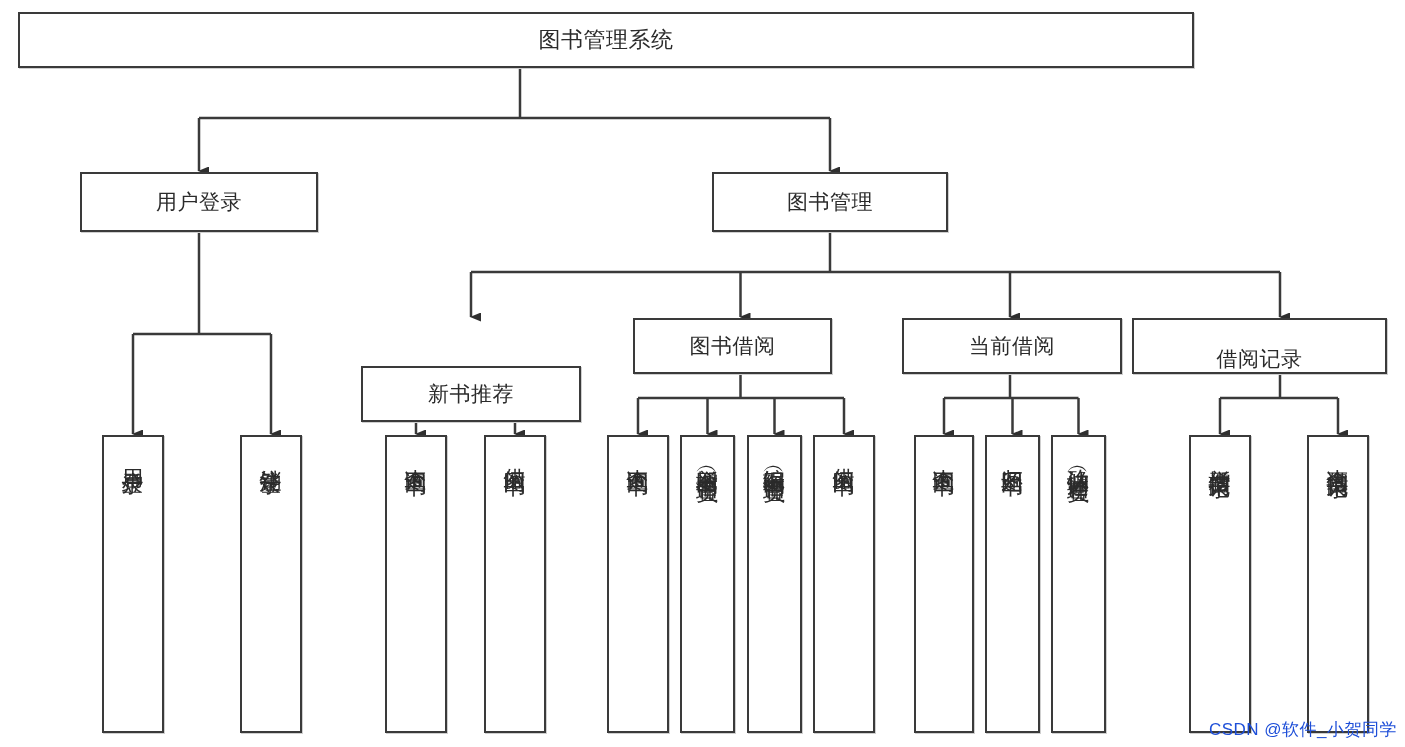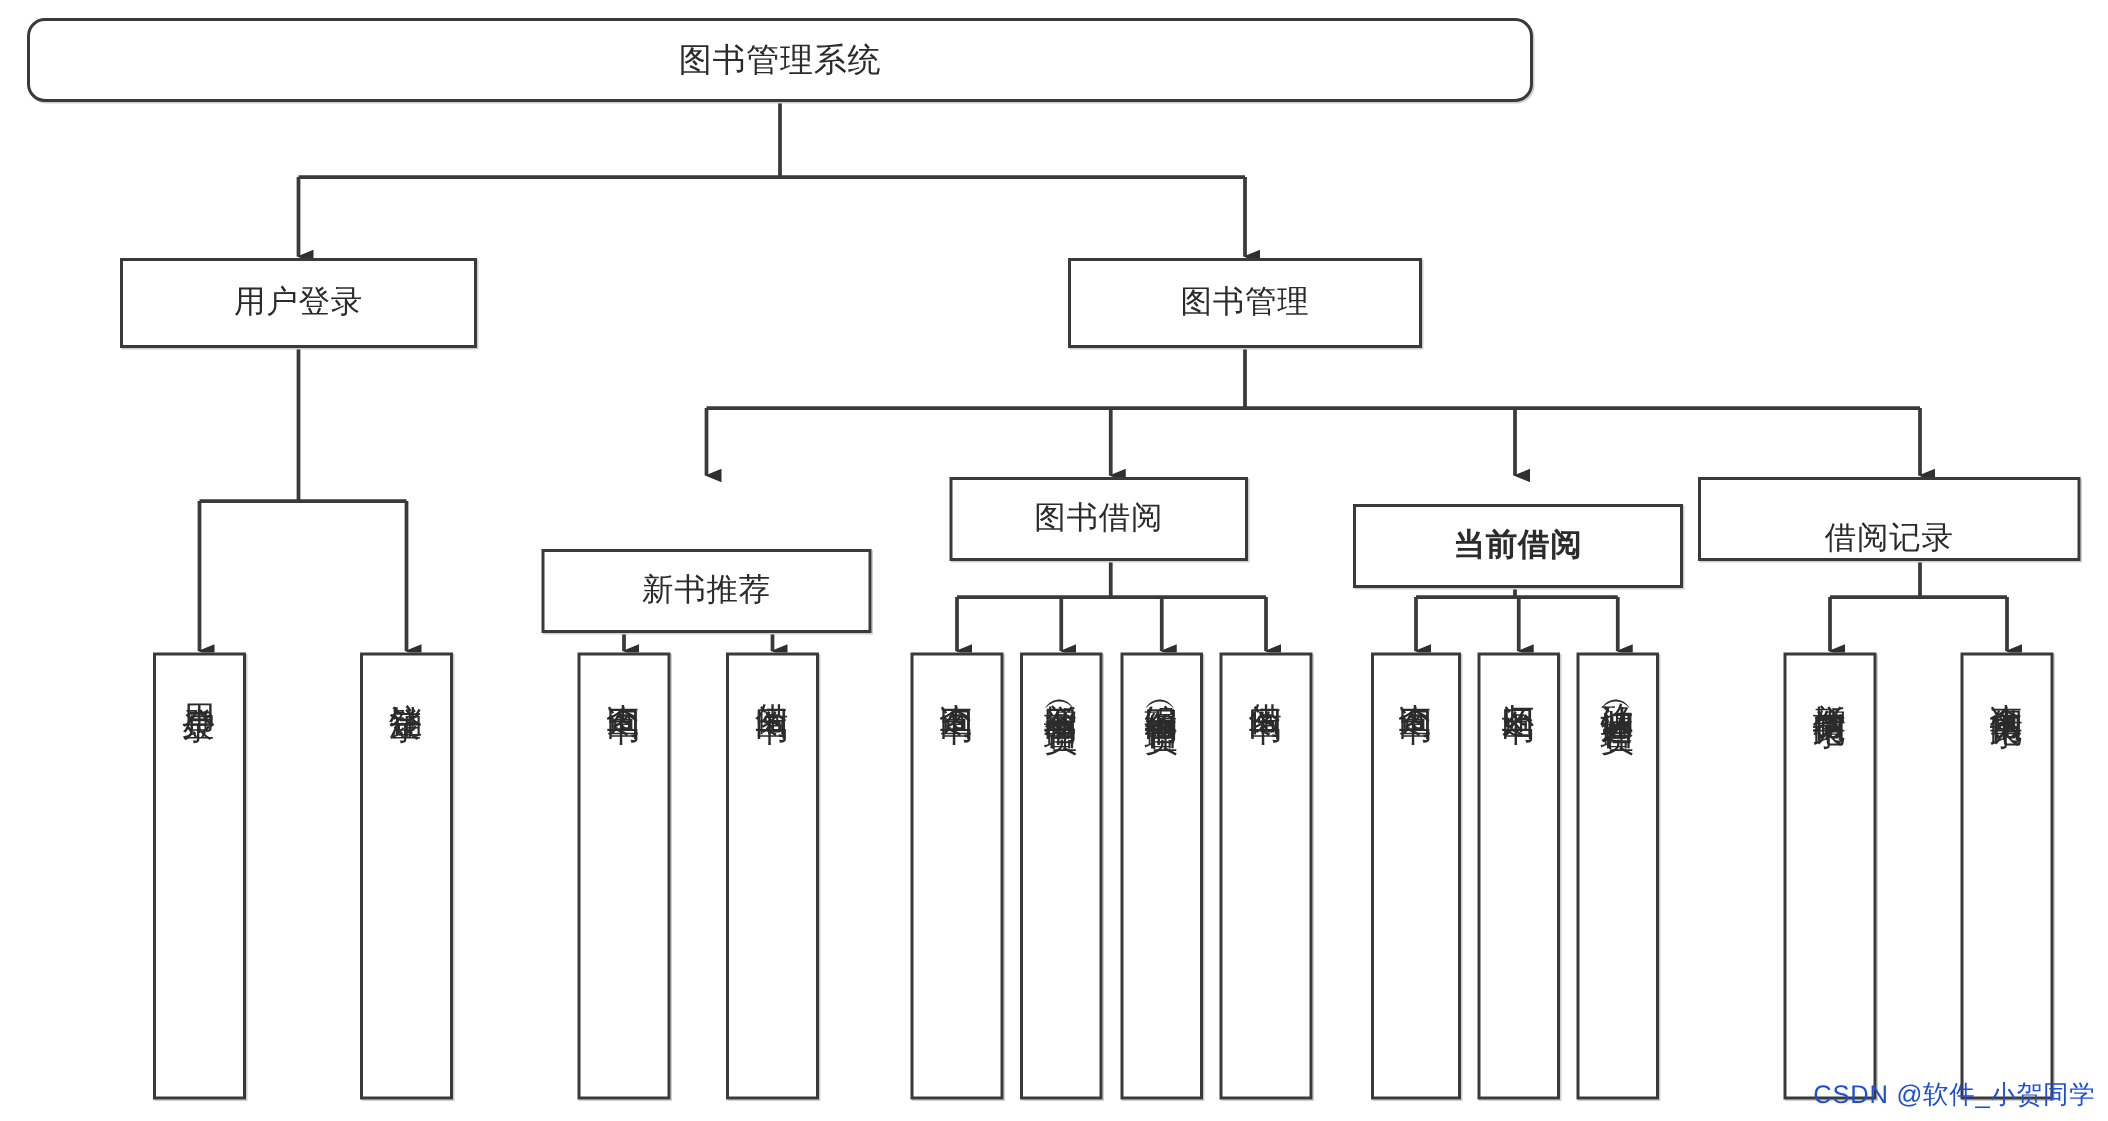--- a/index.html
+++ b/index.html
@@ -112,36 +112,36 @@
         <line x1="1012.5" y1="398" x2="1012.5" y2="434" stroke="#3a3a3a" stroke-width="2.5" marker-end="url(#arrowhead)"></line>
         <line x1="1078.5" y1="398" x2="1078.5" y2="434" stroke="#3a3a3a" stroke-width="2.5" marker-end="url(#arrowhead)"></line>
         <line x1="1280" y1="374" x2="1280" y2="398" stroke="#3a3a3a" stroke-width="2.5"></line>
         <line x1="1220" y1="398" x2="1338" y2="398" stroke="#3a3a3a" stroke-width="2.5"></line>
         <line x1="1220" y1="398" x2="1220" y2="434" stroke="#3a3a3a" stroke-width="2.5" marker-end="url(#arrowhead)"></line>
         <line x1="1338" y1="398" x2="1338" y2="434" stroke="#3a3a3a" stroke-width="2.5" marker-end="url(#arrowhead)"></line>
       </g>
   </svg>
 
   <div id="node-layer">
-      <div class="node horiz root" style="left: 18px; top: 12px; width: 1004px; height: 56px; border-radius: 12px;">
+      <div class="node horiz root" style="left: 18px; top: 12px; width: 1176px; height: 56px;">
         <span class="node-label">图书管理系统</span>
       </div>
       <div class="node horiz" style="left: 80px; top: 172px; width: 238px; height: 60px;">
         <span class="node-label">用户登录</span>
       </div>
       <div class="node horiz" style="left: 712px; top: 172px; width: 236px; height: 60px;">
         <span class="node-label">图书管理</span>
       </div>
       <div class="node horiz" style="left: 361px; top: 318px; width: 220px; height: 56px; margin-top: 48px;">
         <span class="node-label">新书推荐</span>
       </div>
       <div class="node horiz" style="left: 633px; top: 318px; width: 199px; height: 56px;">
         <span class="node-label">图书借阅</span>
       </div>
-      <div class="node horiz" style="left: 902px; top: 336px; width: 220px; height: 56px; font-weight: bold;">
+      <div class="node horiz" style="left: 902px; top: 318px; width: 220px; height: 56px;">
         <span class="node-label">当前借阅</span>
       </div>
       <div class="node horiz" style="left: 1132px; top: 318px; width: 255px; height: 56px; align-items: flex-end;">
         <span class="node-label">借阅记录</span>
       </div>
       <div class="node vert" style="left: 102px; top: 435px; width: 62px; height: 298px;">
         <span class="node-label">用户登录</span>
       </div>
       <div class="node vert" style="left: 240px; top: 435px; width: 62px; height: 298px;">
         <span class="node-label">注销登录</span>

